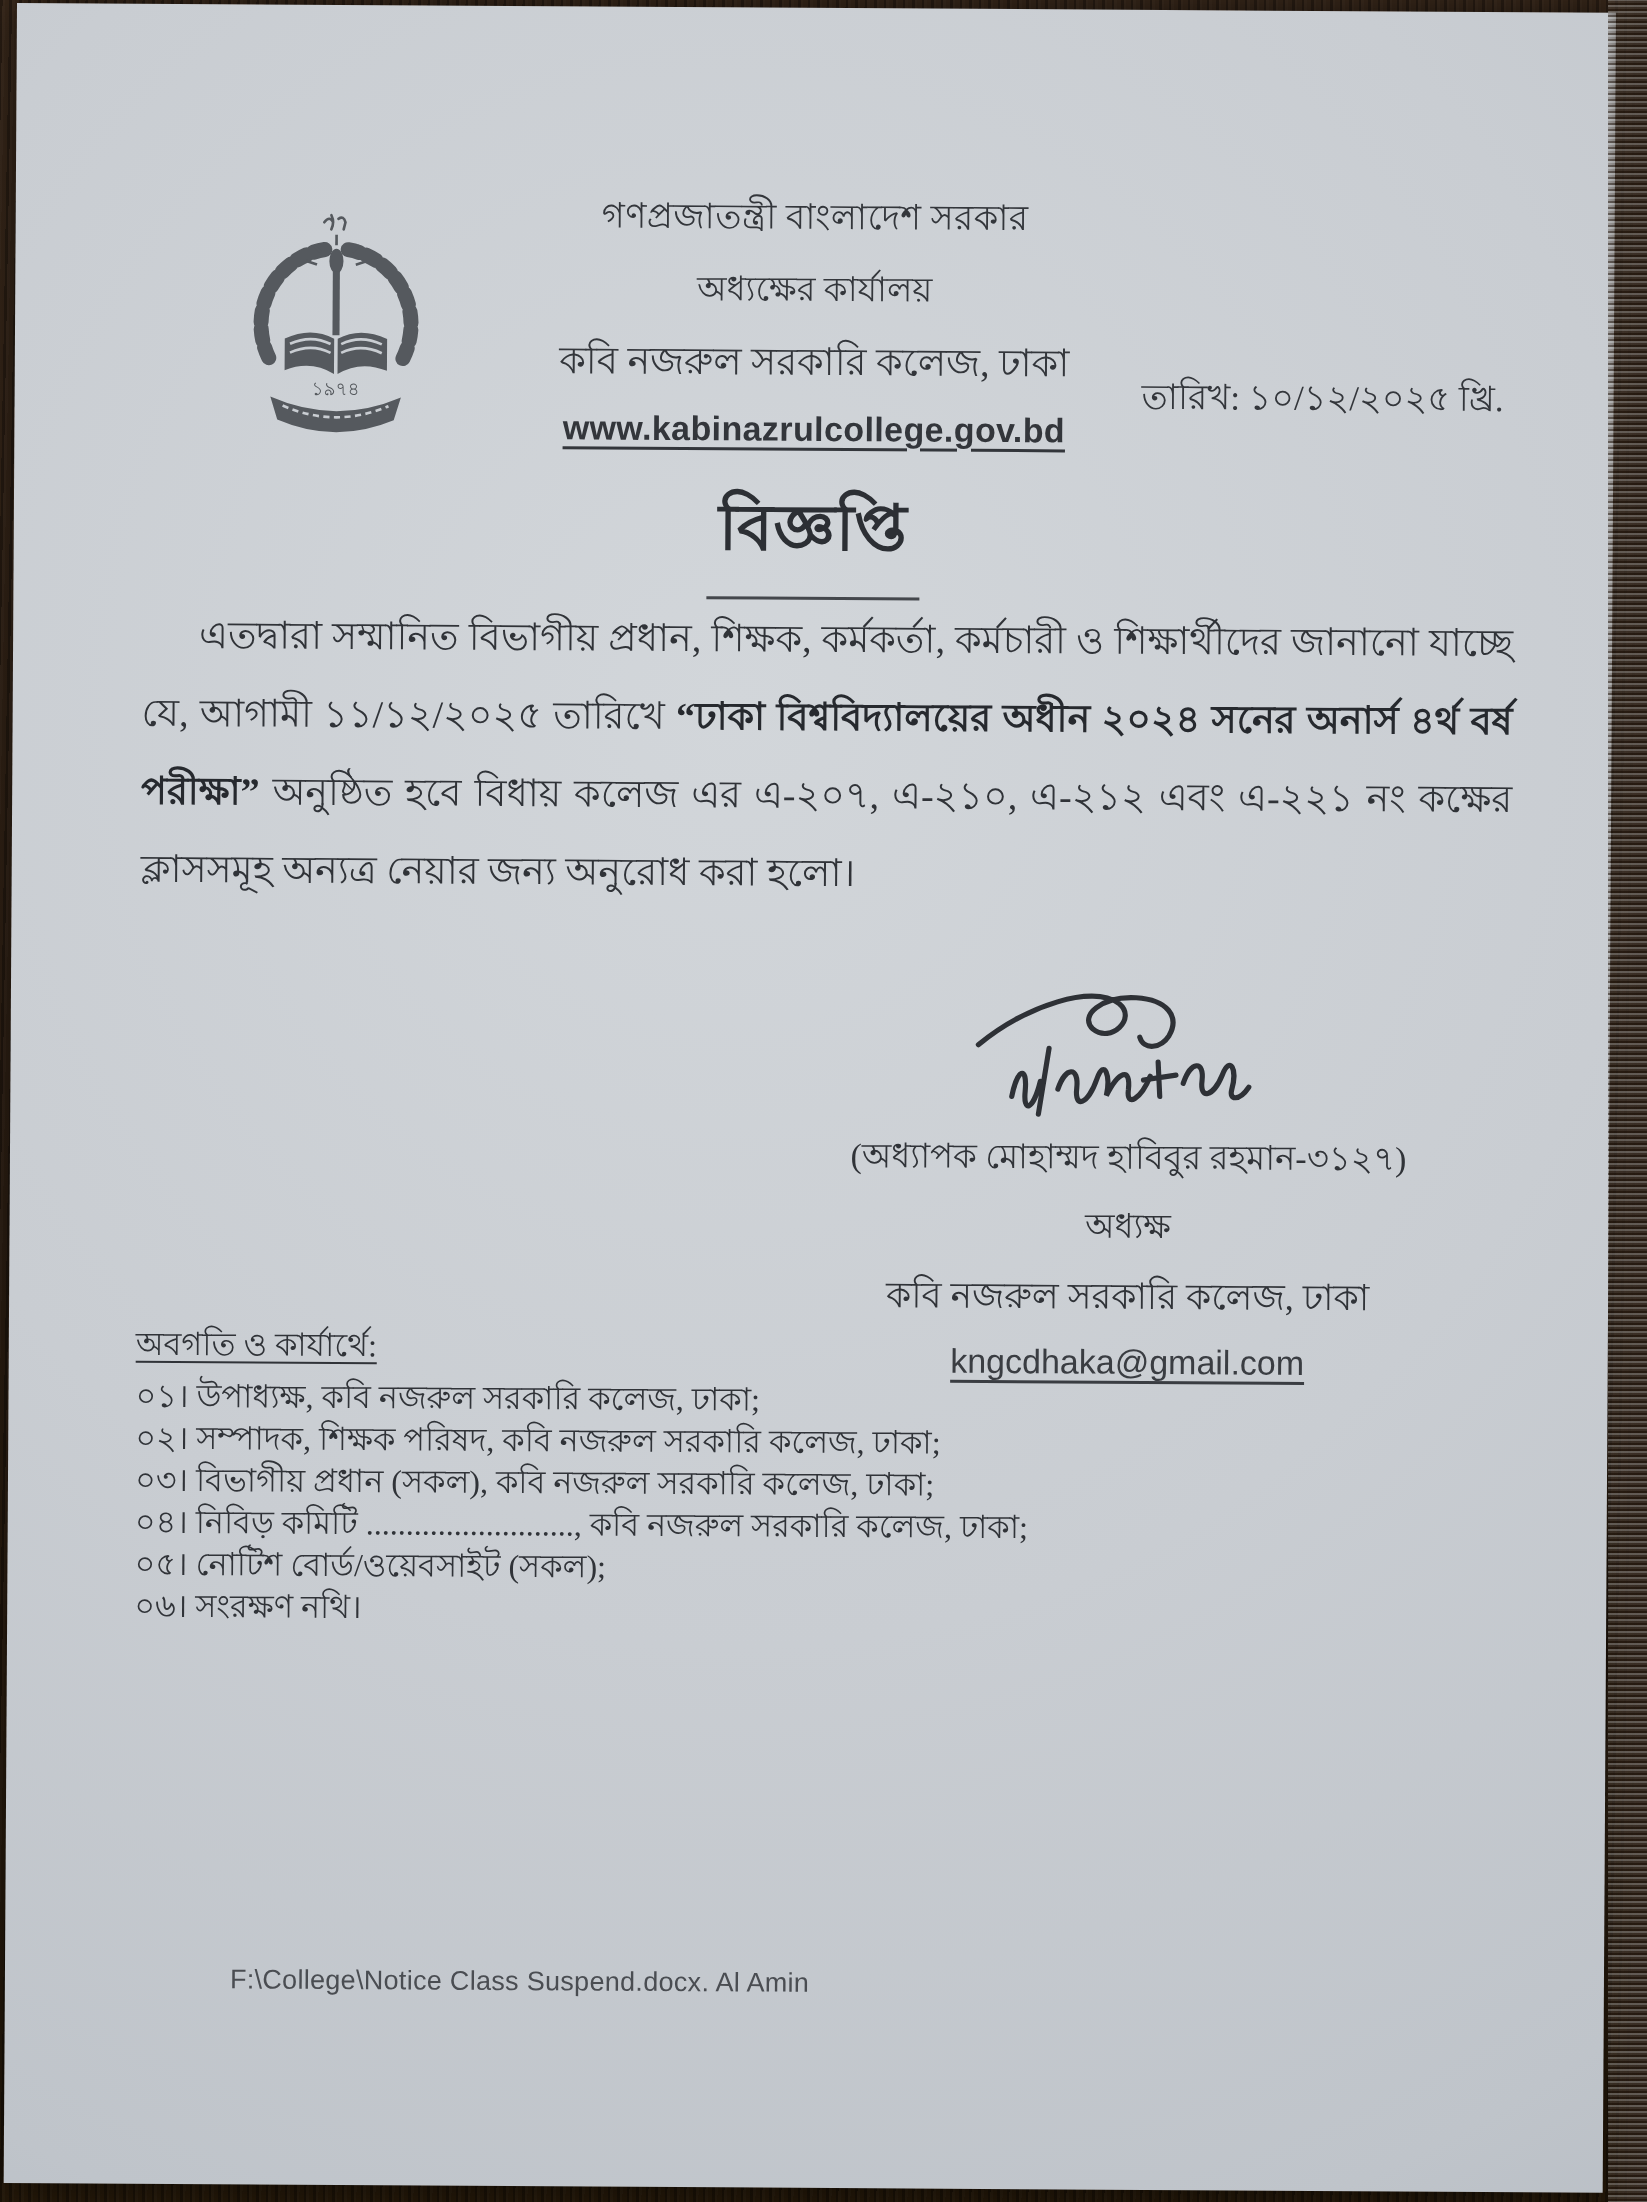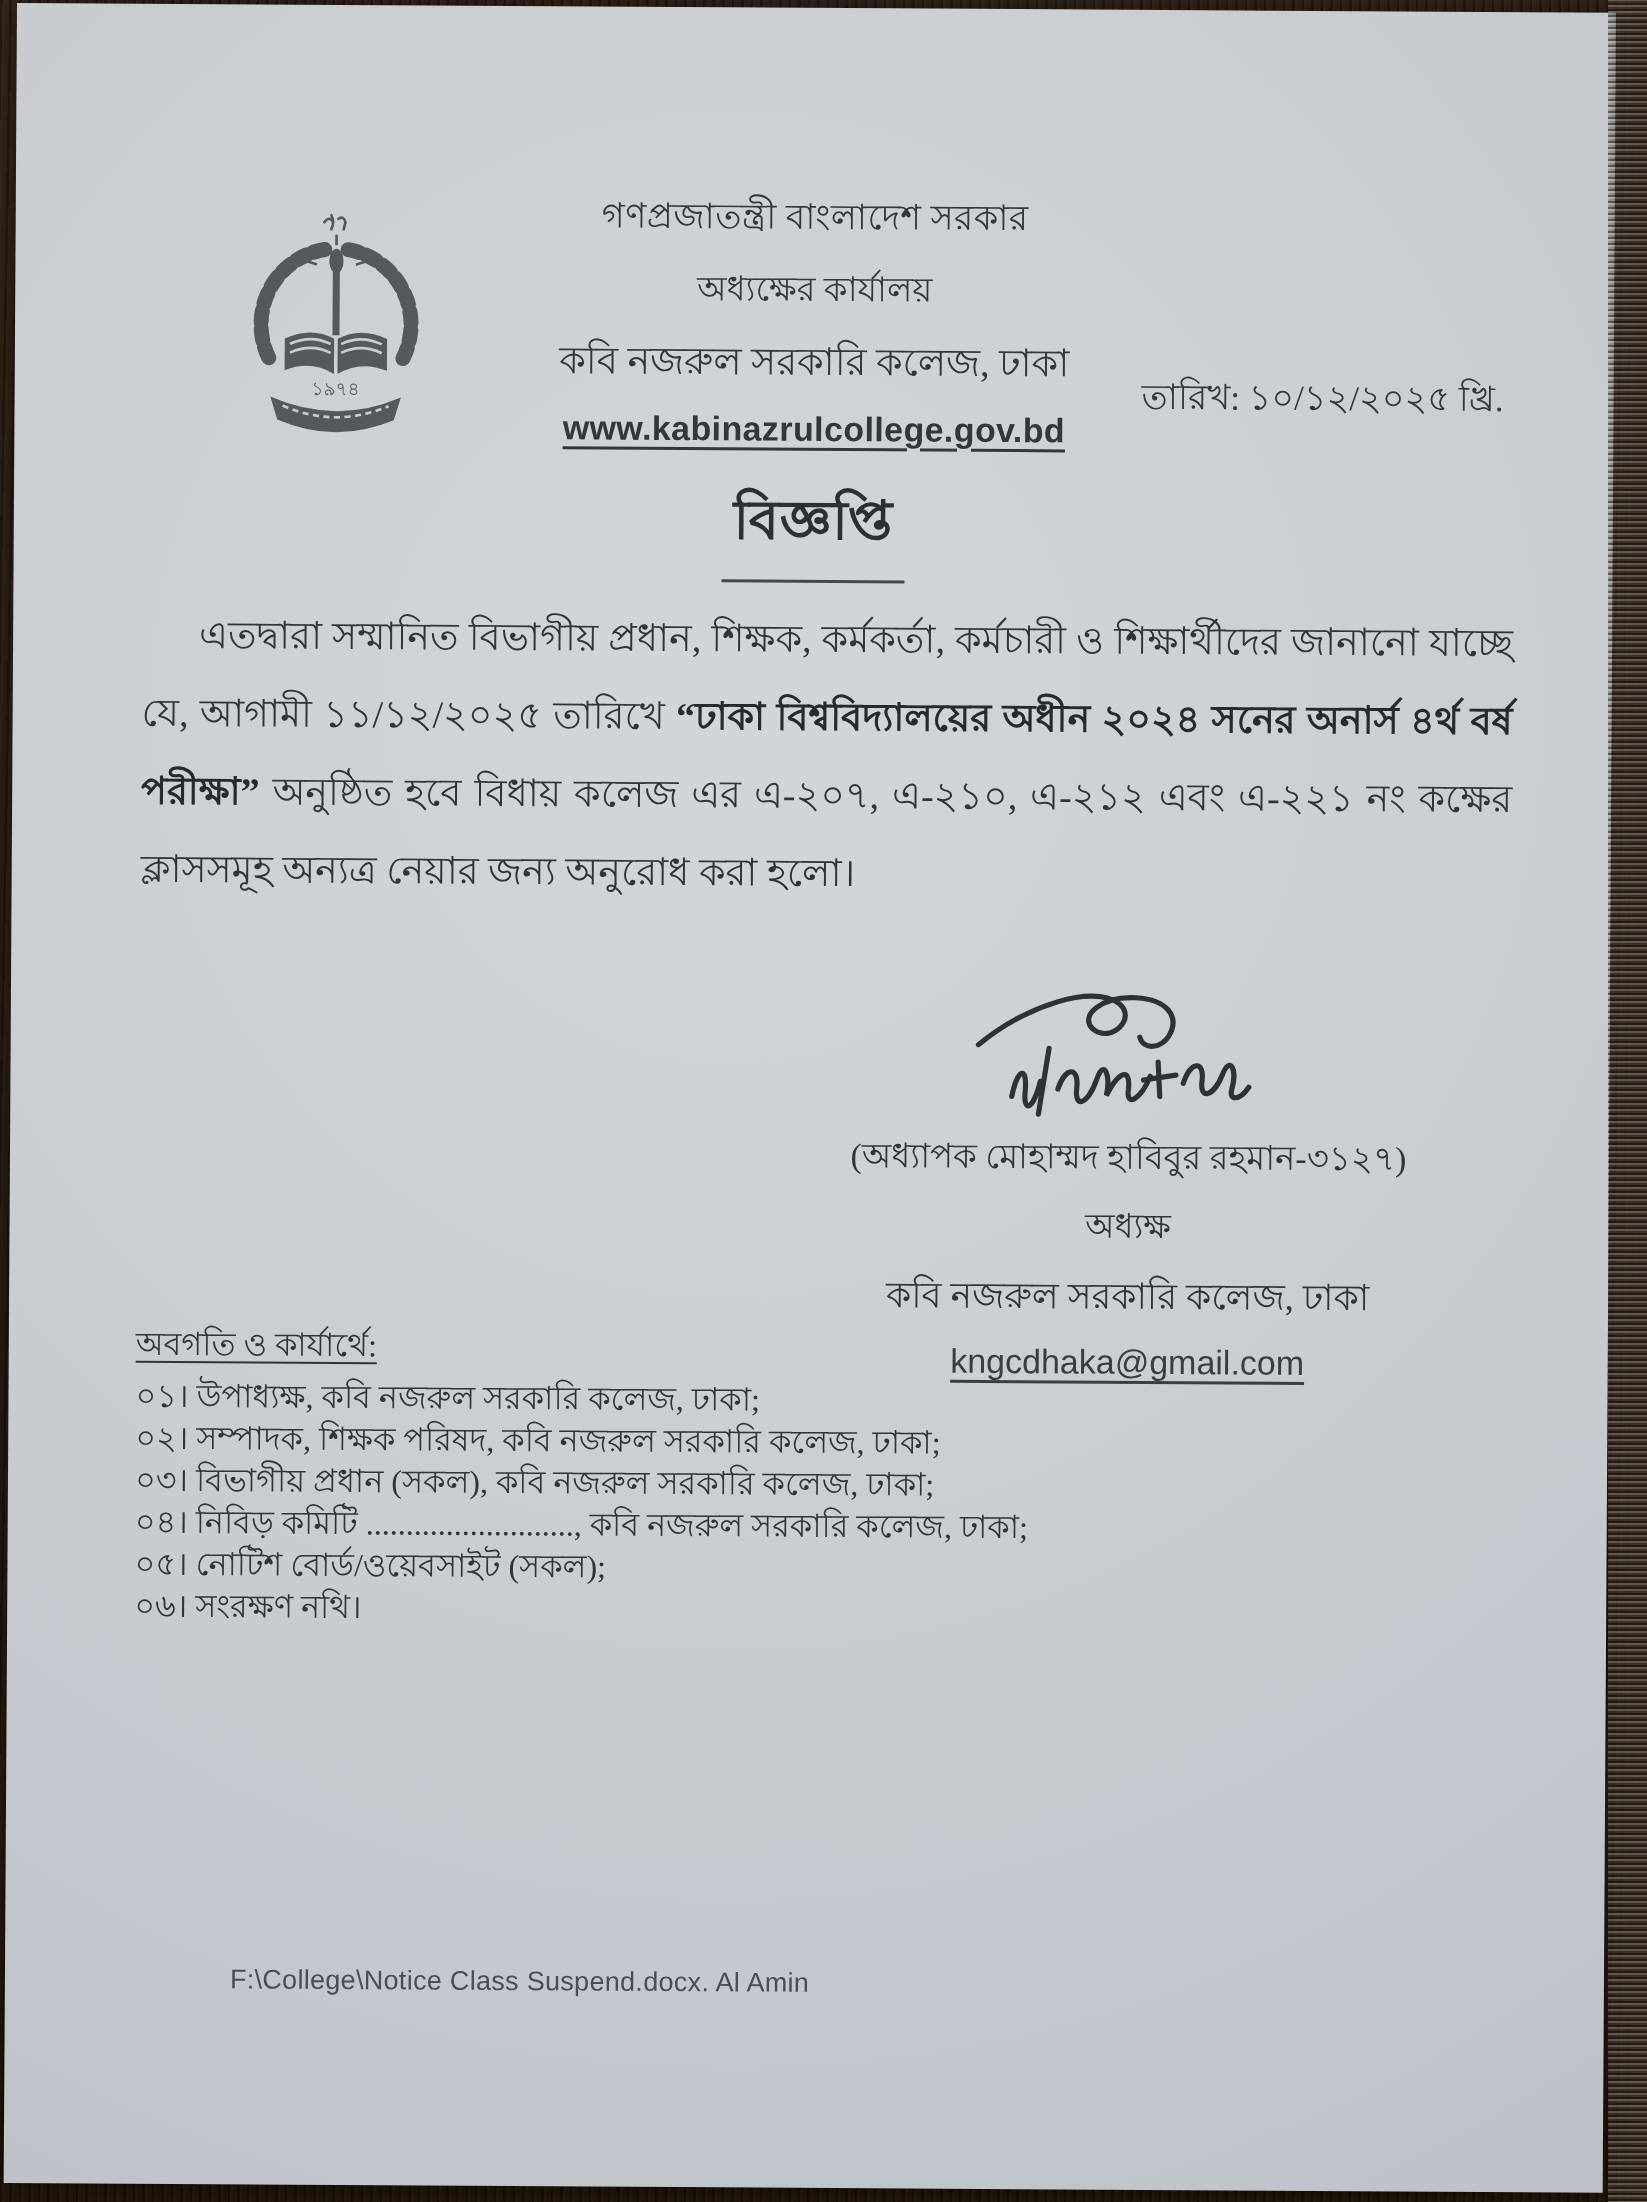--- a/index.html
+++ b/index.html
@@ -31,21 +31,21 @@
   .h-web{
     font-size:34px;font-weight:600;
     font-family:"Liberation Sans","DejaVu Sans",sans-serif;
     text-decoration:underline;text-underline-offset:6.9px;text-decoration-thickness:2.6px;
     letter-spacing:0.4px;
   }
   .seal{position:absolute;left:222px;top:205px;width:198px;height:225px;opacity:.88;}
   .date-line{position:absolute;top:360px;right:110px;font-size:35px;}
   .title-row{position:absolute;left:0;top:471px;width:100%;text-align:center;}
   .notice-title{
-    display:inline-block;font-size:54px;font-weight:700;letter-spacing:0.9px;
+    display:inline-block;font-size:64px;font-weight:700;letter-spacing:0.9px;
     color:#2c2f34;
     border-bottom:3.4px solid #44474c;padding:0 12px 11px 12px;
   }
   .bodytext{
     position:absolute;left:129px;top:592px;width:1371px;
     font-size:38px;line-height:78px;text-align:justify;text-indent:57px;
     margin:0;color:#303338;
   }
   .bodytext .bold{font-weight:700;color:#26292e;}
   .sigblock{position:absolute;left:800px;top:971px;width:637px;text-align:center;color:#303338;}

